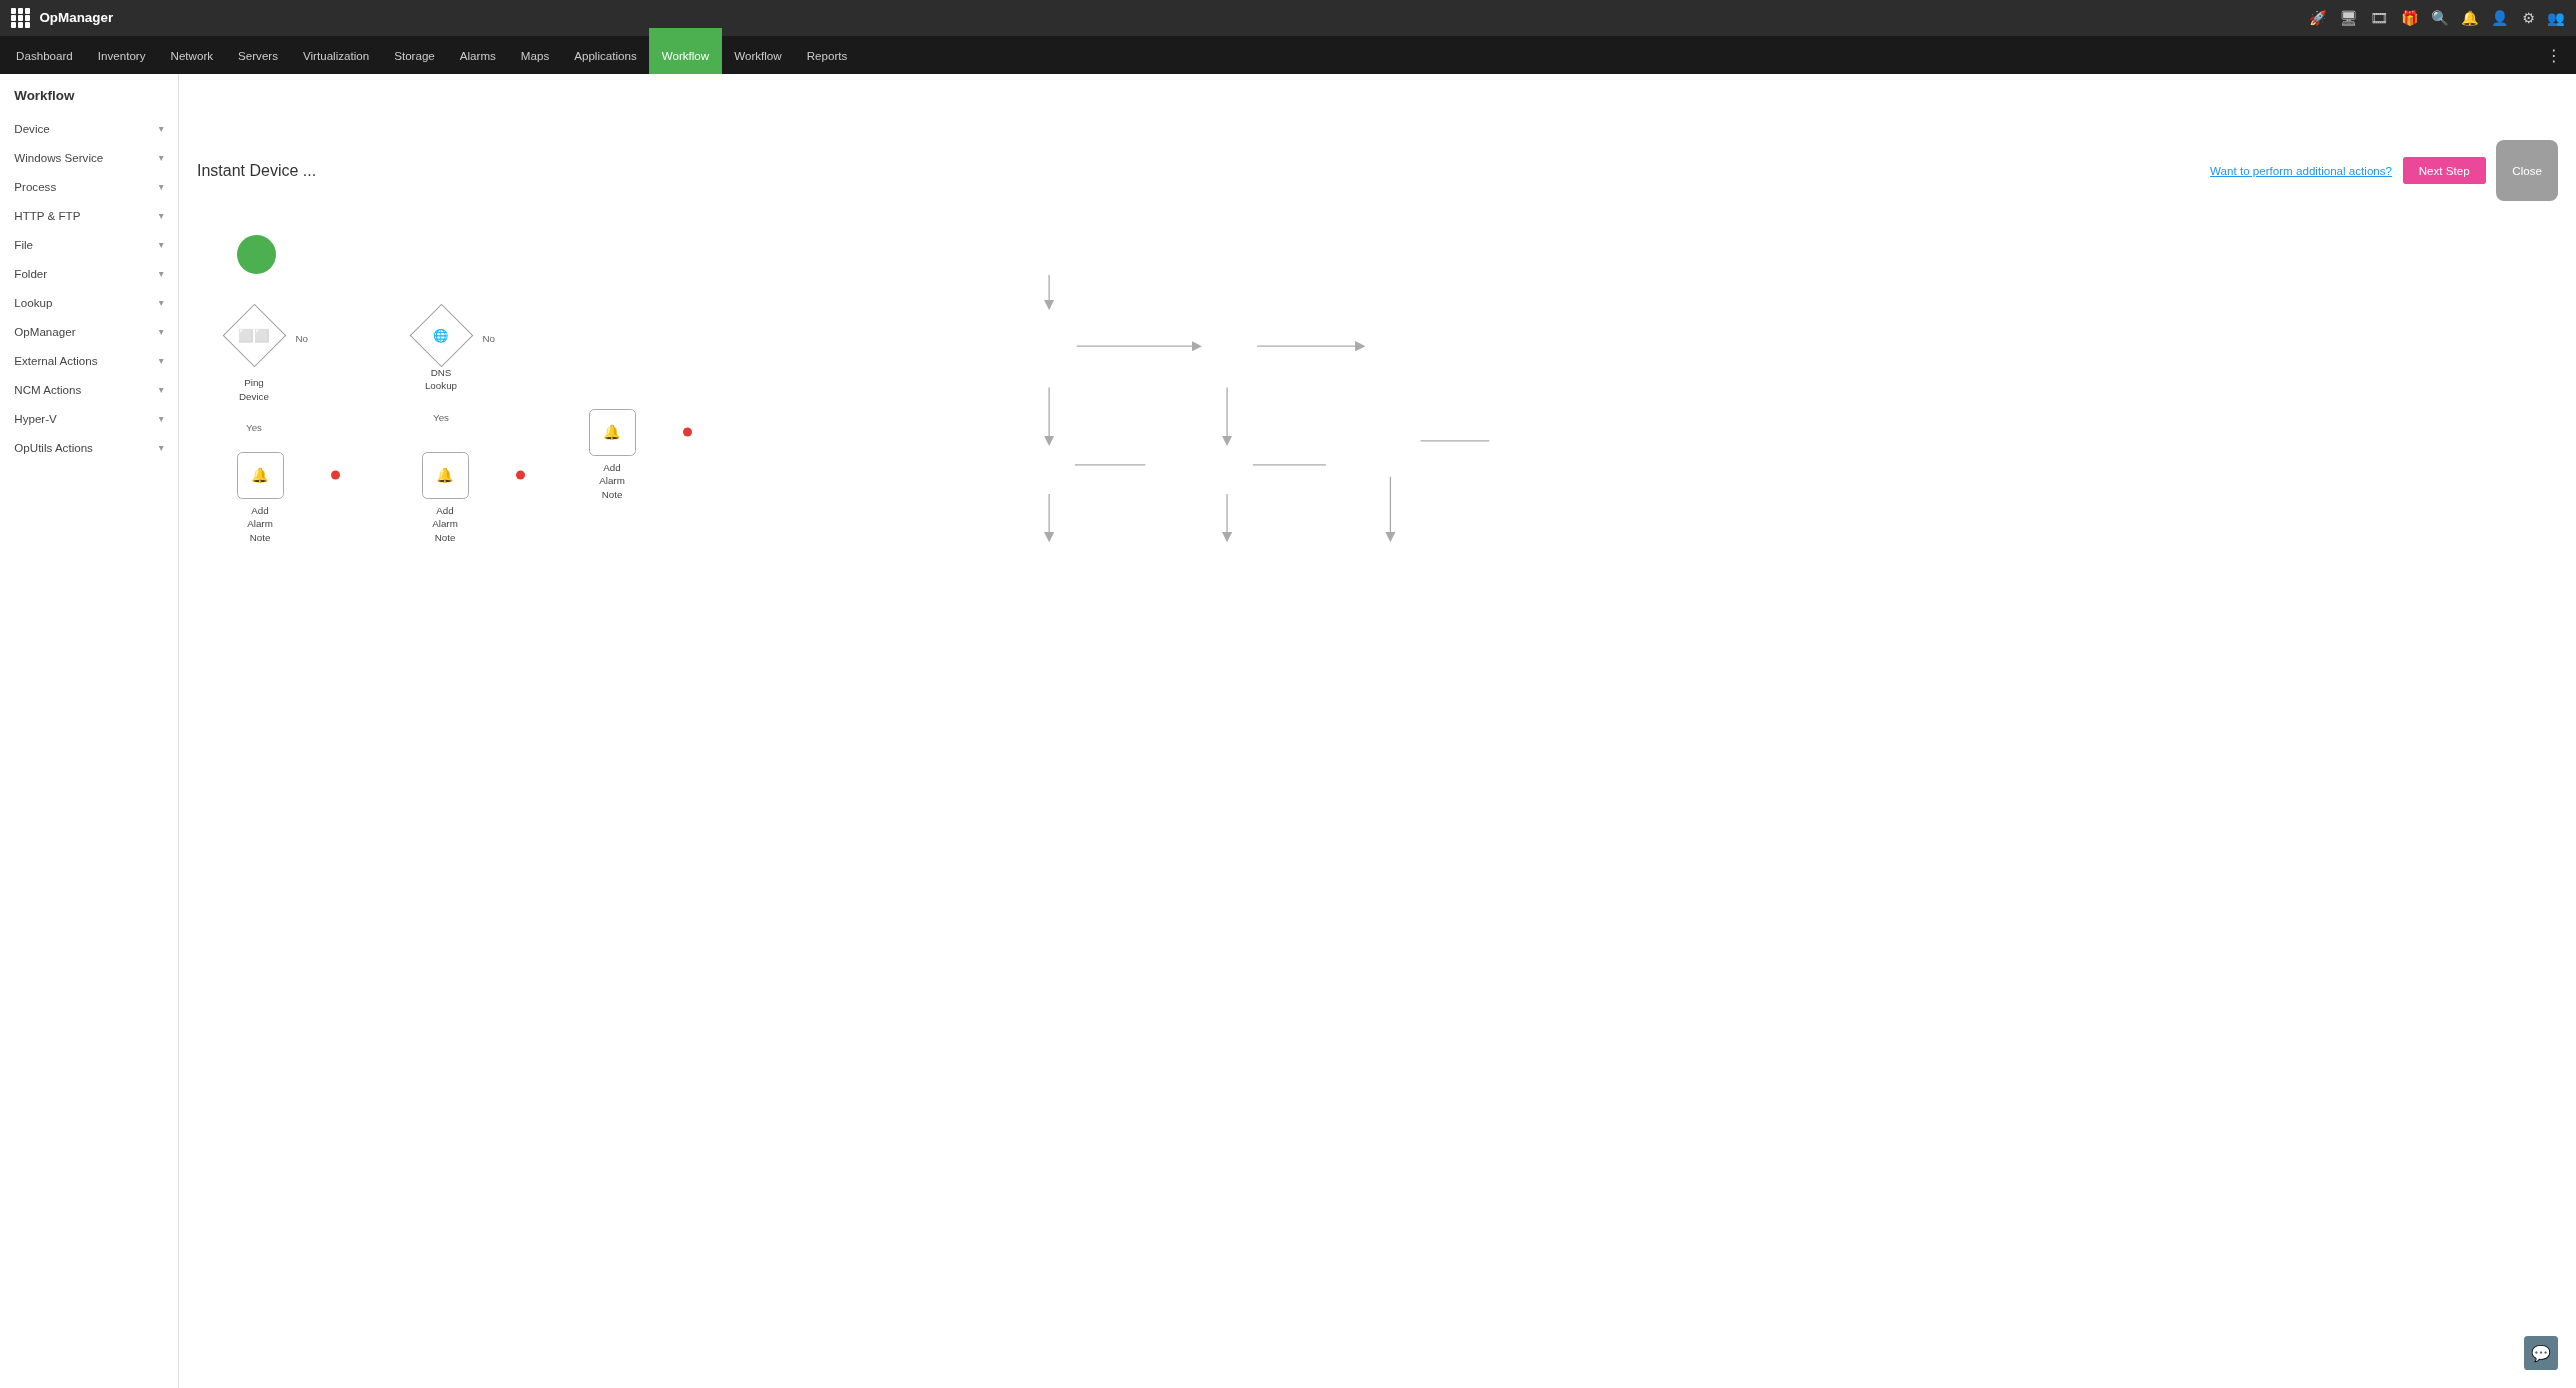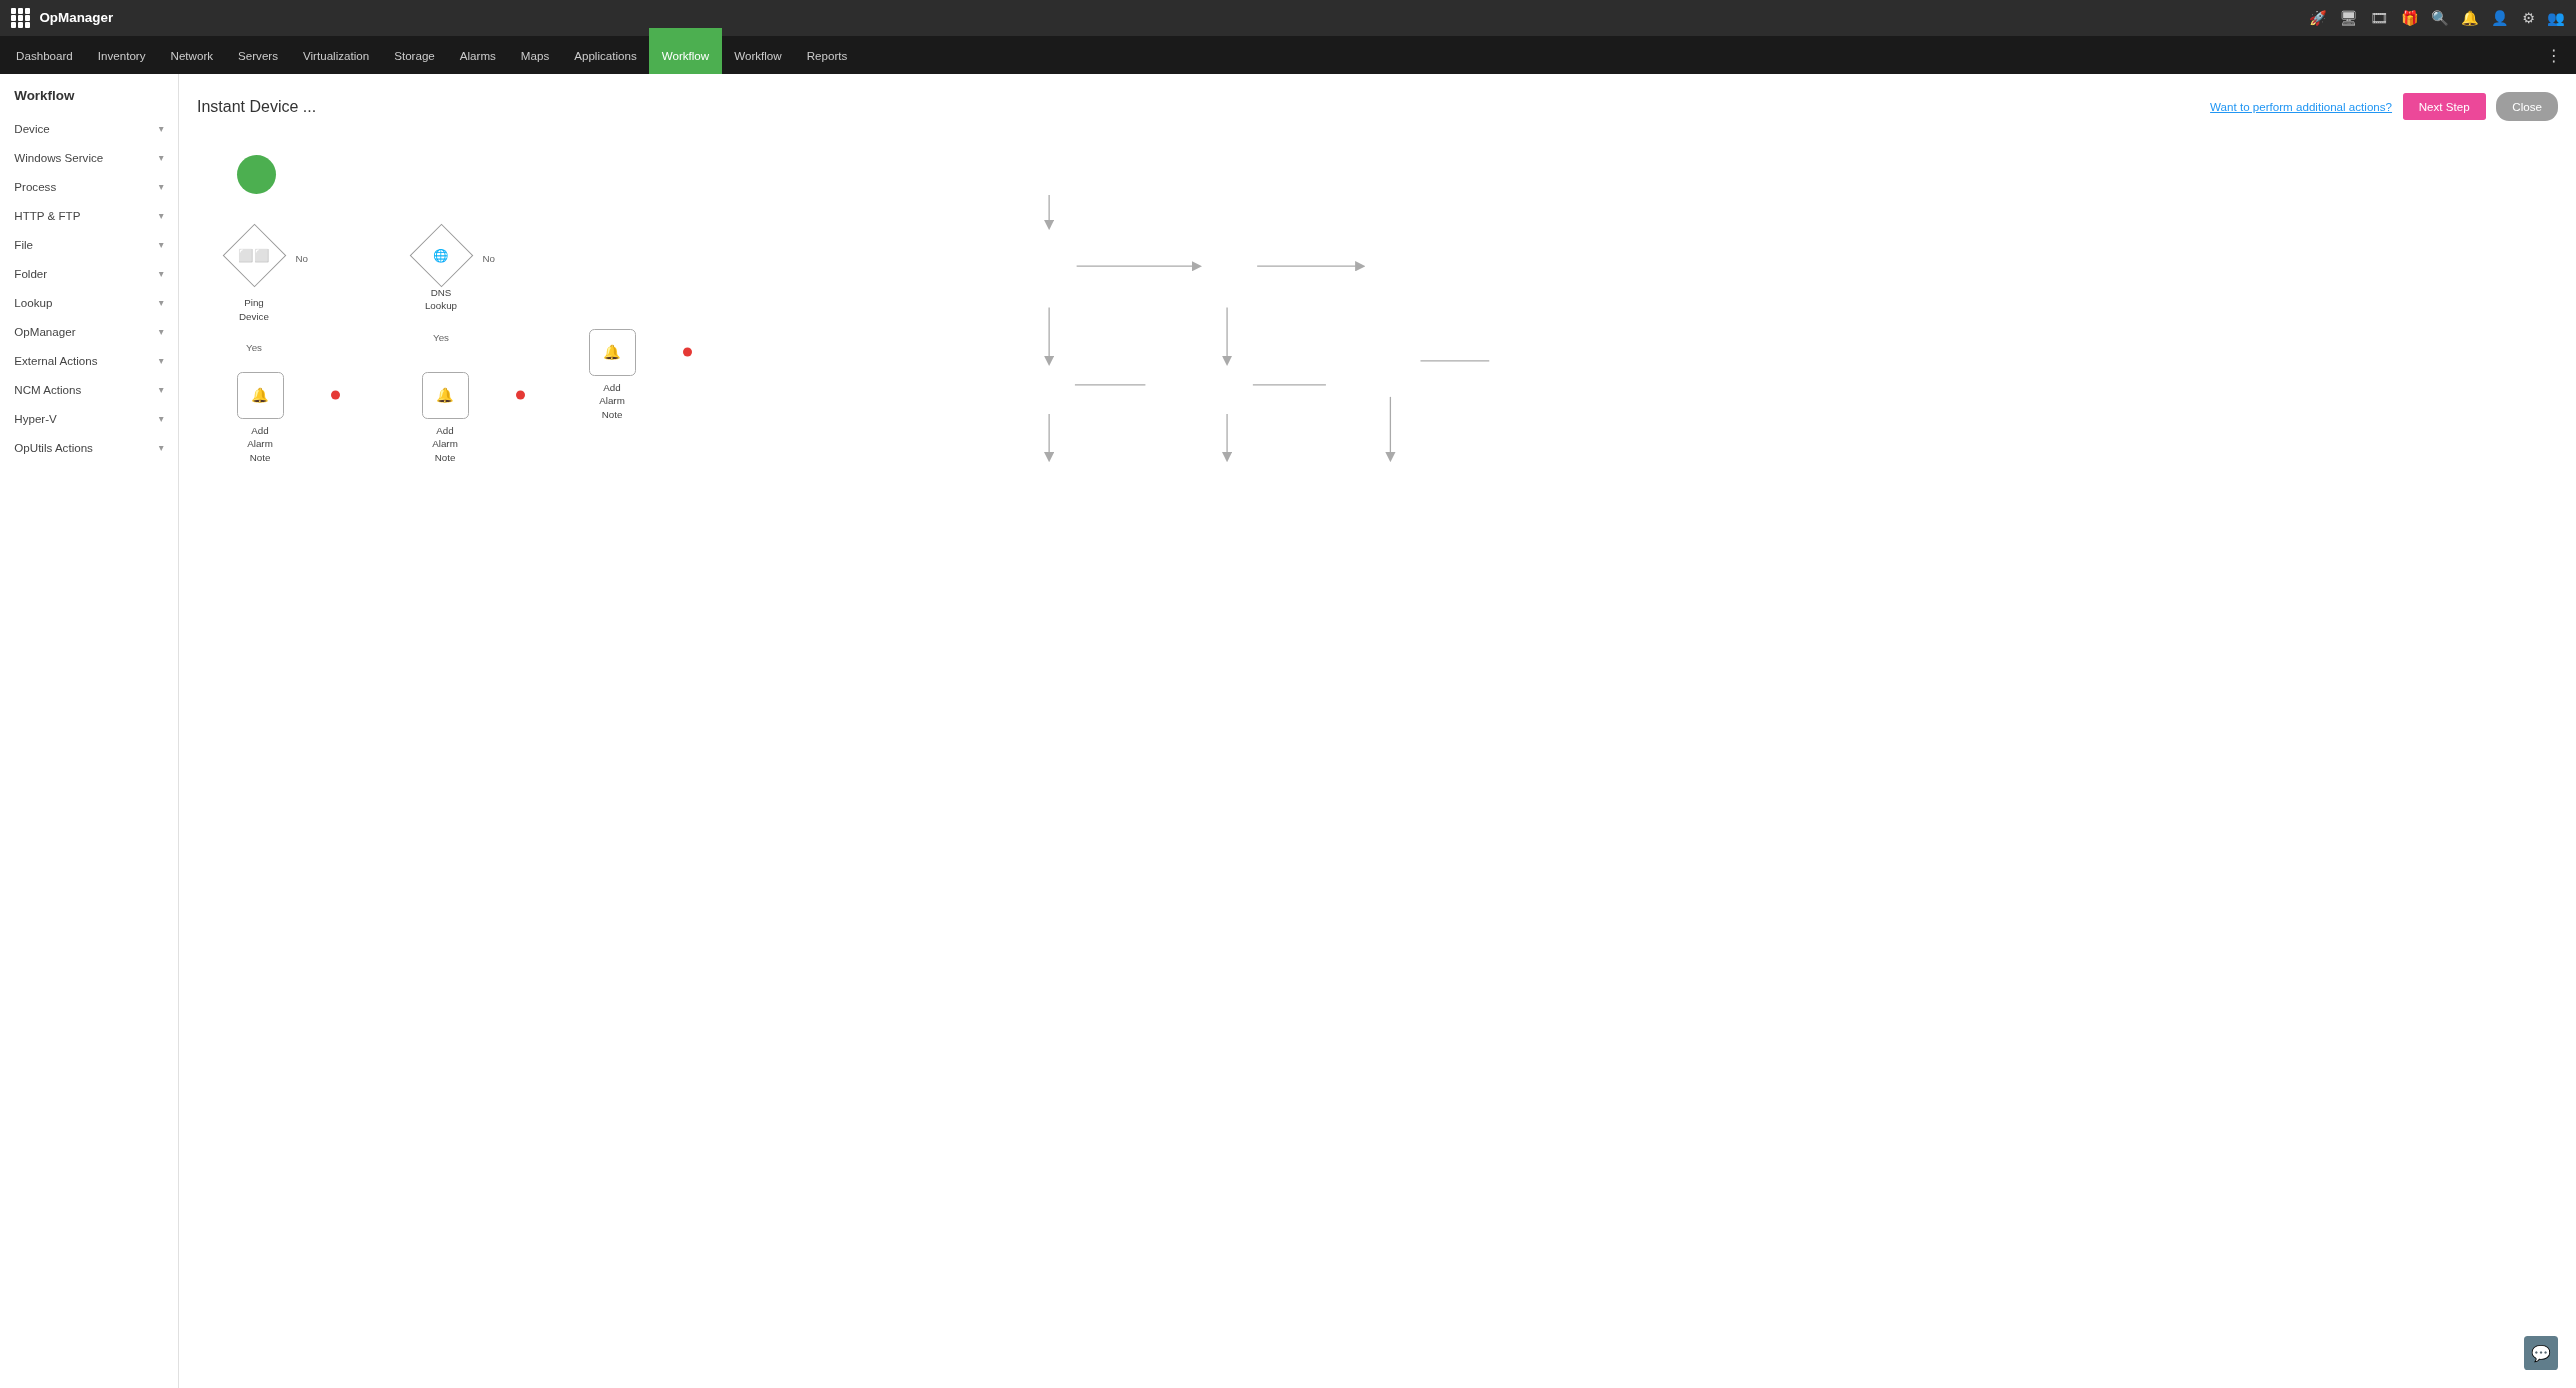--- a/index.html
+++ b/index.html
@@ -78,39 +78,40 @@
       padding: 18px;
       overflow: auto;
     }
 
     
     .content-header {
       display: flex;
       align-items: center;
       justify-content: space-between;
       margin-bottom: 18px;
+      margin-top: 48px;
     }
     .page-title { font-size: 16px; color: #333; font-weight: normal; }
     .header-actions { display: flex; align-items: center; gap: 10.7px; }
     .action-link { color: #2196F3; font-size: 11.6px; cursor: pointer; text-decoration: underline; }
     .btn-next-step {
       background: #ec4899;
       color: white;
       border: none;
       padding: 7.2px 16px;
       border-radius: 2.7px;
       font-size: 11.6px;
       cursor: pointer;
     }
     .btn-close {
       background: #9e9e9e;
       color: white;
       border: none;
-      padding: 8px 16px;
-      border-radius: 13px;
+      padding: 24px 16px;
+      border-radius: 8px;
       font-size: 11.6px;
       cursor: pointer;
     }
 
     
     .workflow-canvas {
       position: relative;
       width: 100%;
       min-height: 447px;
     }

